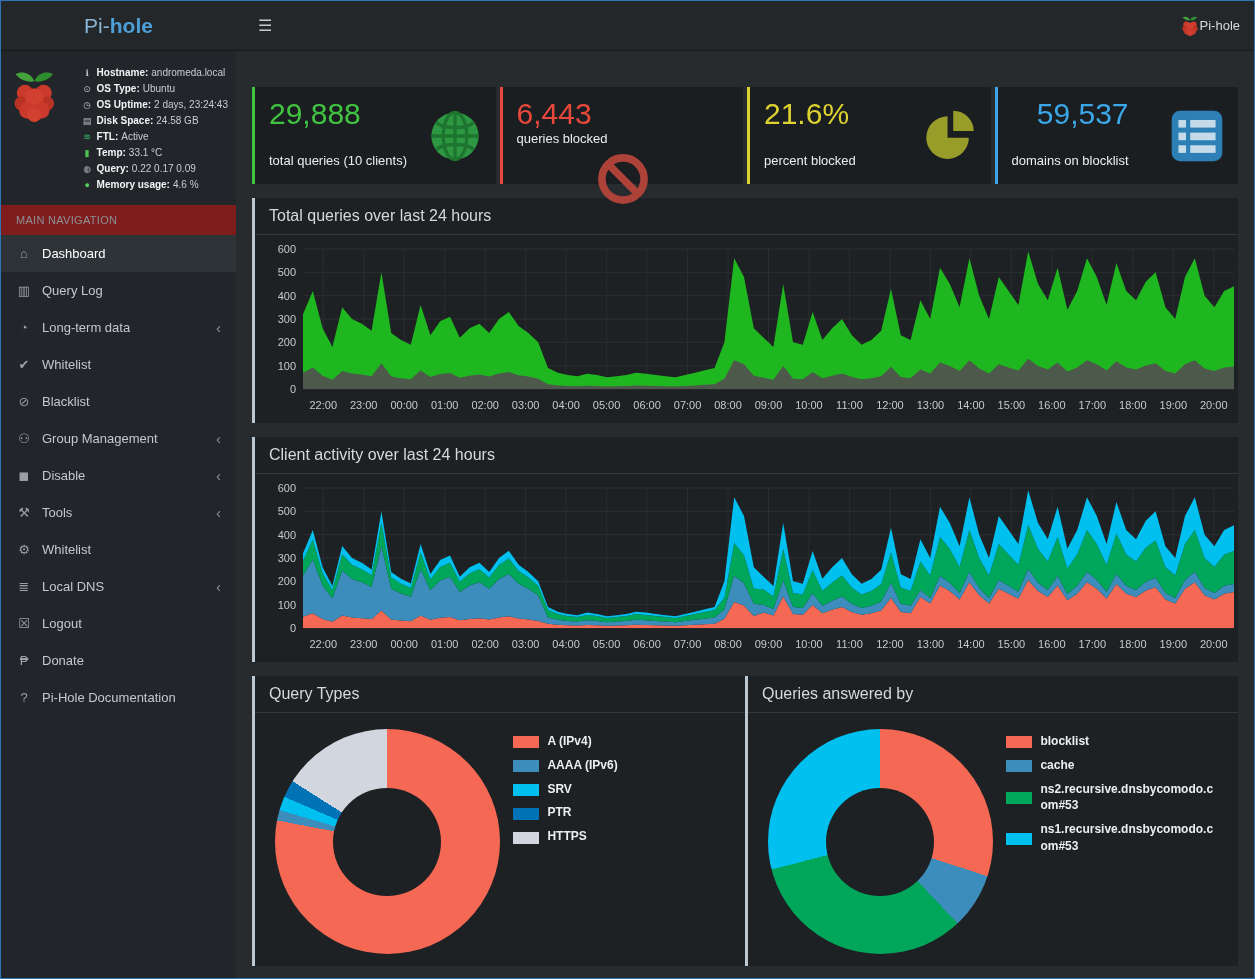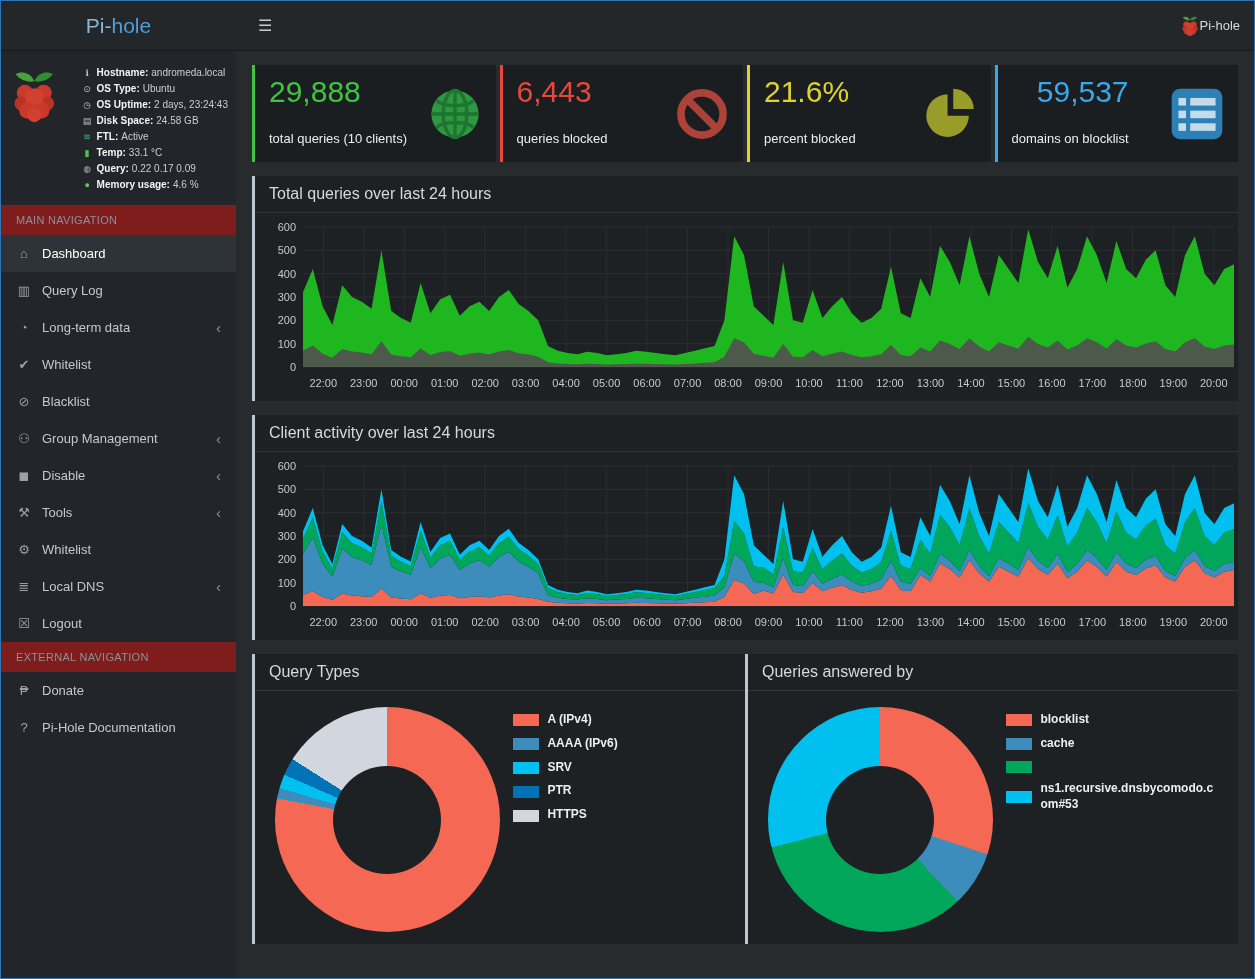--- a/index.html
+++ b/index.html
@@ -6,39 +6,39 @@
   body{font-family:"Liberation Sans","DejaVu Sans",sans-serif;}
   .window{
     width:1255px;height:979px;box-sizing:border-box;border:1px solid #2e75b6;
     display:grid;grid-template:"brand top" 50px "side main" 1fr / 235px 1fr;
     background:#26282b;overflow:hidden;position:relative;
   }
   
   .brand{grid-area:brand;background:#23272a;display:flex;align-items:center;justify-content:center;
     font-size:21px;border-bottom:1px solid #17191b;cursor:pointer;}
   .brand .pi{color:#8ab6d8;font-weight:400;}
-  .brand .hole{color:#4d9fd8;font-weight:400;}
+  .brand .hole{color:#4d9fd8;font-weight:700;}
   .topbar{grid-area:top;background:#23272a;display:flex;align-items:center;padding:0 14px;border-bottom:1px solid #17191b;}
   .hamburger{color:#c6cacd;font-size:16px;cursor:pointer;padding:6px 8px;}
   .topbar-right{margin-left:auto;display:flex;align-items:center;gap:1px;color:#d7dadc;font-size:13px;cursor:pointer;}
   
   .sidebar{grid-area:side;background:#22262a;overflow:hidden;display:flex;flex-direction:column;}
   .user-panel{display:flex;gap:23px;padding:12px 8px 12px 10px;align-items:flex-start;}
   .sysinfo{padding-top:2px;}
   .sys-row{font-size:10px;line-height:1.55;color:#c9cdd0;white-space:nowrap;}
   .sys-row b{color:#f2f4f5;font-weight:700;margin-right:3px;}
   .sys-icon{display:inline-block;width:13px;text-align:center;margin-right:3px;font-size:9px;}
   .nav-header{background:#7f1d1d;color:#8b9197;font-size:11px;padding:9px 15px;letter-spacing:.3px;}
   .nav-item{display:flex;align-items:center;gap:10px;padding:11px 15px;color:#c3c8cc;font-size:13px;cursor:pointer;}
   .nav-item.active{background:#2e3337;color:#ffffff;}
   .nav-icon{width:16px;text-align:center;color:#9aa0a6;font-size:13px;}
   .nav-chevron{margin-left:auto;color:#8d9399;font-size:15px;line-height:1;}
   
   .main{grid-area:main;background:#282b2e;padding:14px 16px;overflow:hidden;}
-  .cards{display:grid;grid-template-columns:repeat(4,1fr);gap:4px;margin-bottom:14px;}
+  .cards{display:grid;grid-template-columns:repeat(4,1fr);gap:4px;margin-bottom:14px;margin-top:22px;}
   .card{background:#1b1e20;border-left:3px solid #888;height:97px;box-sizing:border-box;
     padding:10px 14px;display:flex;justify-content:space-between;align-items:stretch;}
   .card-info{display:flex;flex-direction:column;justify-content:space-between;}
   .card-value{font-size:30px;font-weight:400;}
   .card-label{font-size:13px;color:#eceeef;padding-bottom:6px;}
   .card-icon{align-self:center;opacity:.95;flex:0 0 auto;}
   .panel{background:#1e2124;border-left:3px solid #b9c8d2;margin-bottom:14px;}
   .panel-header{padding:9px 14px;font-size:16px;color:#d6d9db;border-bottom:1px solid #34373a;}
   .panel-body{padding:8px 10px 4px;}
   .chart-panel svg{display:block;}
@@ -150,21 +150,20 @@
         </a>
         <a class="nav-item">
           <span class="nav-icon">≣</span>
           <span>Local DNS</span>
           <span class="nav-chevron">‹</span>
         </a>
         <a class="nav-item">
           <span class="nav-icon">☒</span>
           <span>Logout</span>
         </a>
-        <div class="nav-header">EXTERNAL NAVIGATION</div>
         <a class="nav-item">
           <span class="nav-icon">₱</span>
           <span>Donate</span>
         </a>
         <a class="nav-item">
           <span class="nav-icon">?</span>
           <span>Pi-Hole Documentation</span>
         </a>
       </nav>
   </aside>
@@ -176,21 +175,21 @@
         <div class="card-info">
           <div class="card-value" style="color: rgb(64, 195, 64);">29,888</div>
           <div class="card-label">total queries (10 clients)</div>
         </div>
         <svg class="card-icon" width="54" height="54" viewBox="0 0 64 64">
           <circle cx="32" cy="32" r="28" fill="#2f9e44"></circle>
           <path d="M4 32 H60 M32 4 V60 M10 16 C18 24 46 24 54 16 M10 48 C18 40 46 40 54 48" stroke="#1e7a30" stroke-width="4" fill="none"></path>
           <ellipse cx="32" cy="32" rx="14" ry="28" stroke="#1e7a30" stroke-width="4" fill="none"></ellipse>
         </svg>
       </div>
-      <div class="card" style="border-left-color: rgb(232, 72, 59);">
+      <div class="card" style="border-left-color: rgb(232, 72, 59); flex-direction: column;">
         <div class="card-info">
           <div class="card-value" style="color: rgb(232, 72, 59);">6,443</div>
           <div class="card-label">queries blocked</div>
         </div>
         <svg class="card-icon" width="54" height="54" viewBox="0 0 64 64">
           <circle cx="32" cy="32" r="25" fill="none" stroke="#b5443a" stroke-width="9"></circle>
           <line x1="15" y1="15" x2="49" y2="49" stroke="#b5443a" stroke-width="9"></line>
         </svg>
       </div>
       <div class="card" style="border-left-color: rgb(221, 210, 47);">
@@ -407,20 +406,21 @@
               <li>
                 <span class="swatch" style="background: rgb(245, 105, 84);"></span>
                 <span>blocklist</span>
               </li>
               <li>
                 <span class="swatch" style="background: rgb(60, 141, 188);"></span>
                 <span>cache</span>
               </li>
               <li>
                 <span class="swatch" style="background: rgb(0, 166, 90);"></span>
+                <span>ns2.recursive.dnsbycomodo.com#53</span>
               </li>
               <li>
                 <span class="swatch" style="background: rgb(0, 192, 239);"></span>
                 <span>ns1.recursive.dnsbycomodo.com#53</span>
               </li>
             </ul>
         </div>
       </div>
     </section>
 

